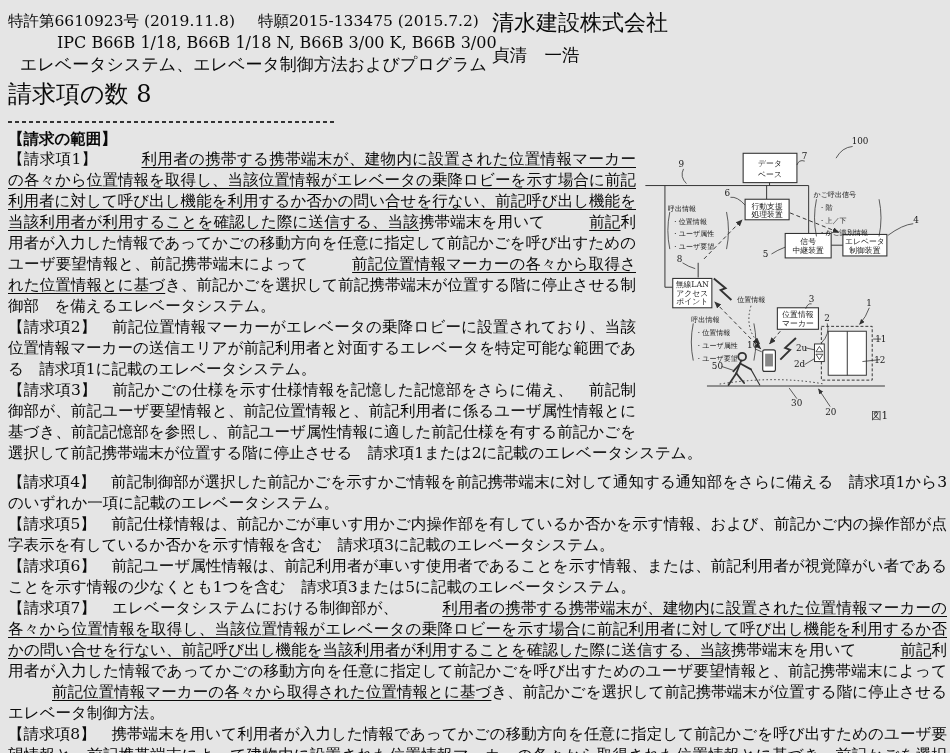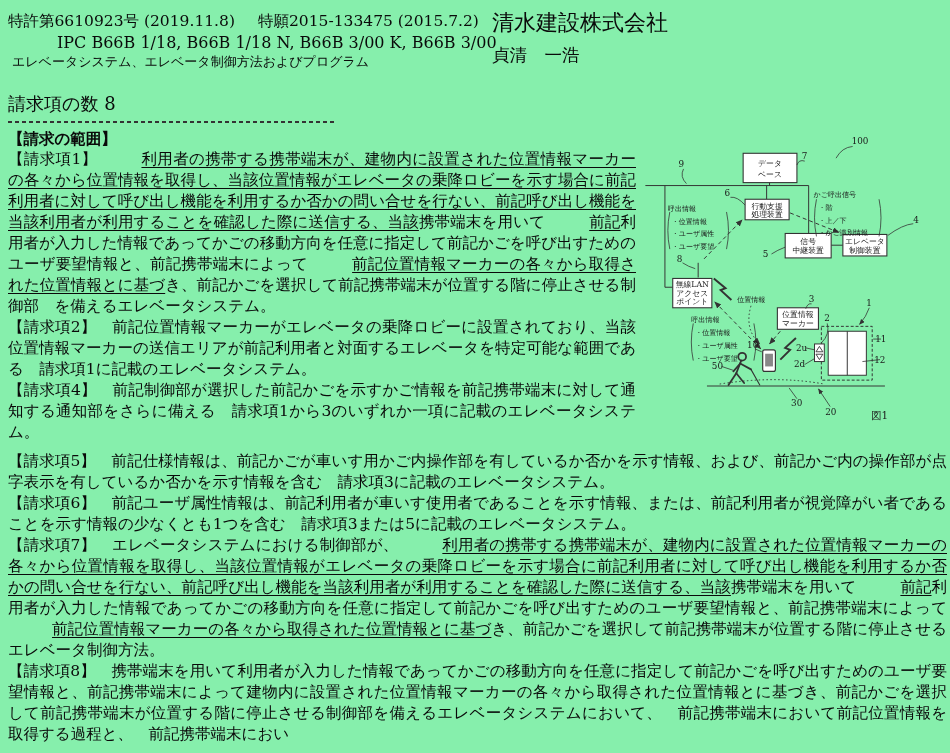--- a/index.html
+++ b/index.html
@@ -1,25 +1,25 @@
 <!DOCTYPE html>
 <html><head>
 <meta charset="utf-8">
 <style>
   html,body{margin:0;padding:0;background:#fff;}
-  .page{position:relative;width:950px;height:753px;background:#86efac;overflow:hidden;
+  .page{position:relative;width:950px;height:753px;background:#e5e5e5;overflow:hidden;
         font-family:"DejaVu Serif","Liberation Serif",serif;color:#0a0a0a;}
   .hdr span{position:absolute;white-space:nowrap;}
   .h-patent{left:8px;top:11px;font-size:15.5px;}
   .h-app{left:258px;top:11px;font-size:15.5px;}
   .h-assignee{left:492px;top:8px;font-size:22px;}
   .h-ipc{left:16px;top:33px;font-size:16px;margin-left:41px;}
   .h-inventor{left:492px;top:31px;font-size:17.5px;margin-top:12px;}
-  .h-title{left:12px;top:53px;font-size:13px;}
-  .h-count{left:8px;top:92px;font-size:18px;}
+  .h-title{left:20px;top:53px;font-size:17px;}
+  .h-count{left:8px;top:78px;font-size:24px;}
   .separator{position:absolute;left:8px;top:121px;width:326px;height:2px;
     background:repeating-linear-gradient(90deg,#333 0 4px,transparent 4px 7px);}
   .claims-area{position:absolute;left:8px;top:128px;width:939px;
     font-size:15.5px;line-height:21px;text-align:justify;}
   .fig-float{float:right;width:307px;height:308px;margin:-6px 0 6px 4px;}
   .claims-heading{margin:0;font-weight:bold;}
   p.claim{margin:0;}
   #claims p:nth-of-type(4){clear:right;padding-top:8px;}
   .u{text-decoration:underline;text-underline-offset:3px;text-decoration-thickness:1px;margin-left:44px;}
   svg{font-family:"DejaVu Serif","Liberation Serif",serif;}
@@ -200,20 +200,21 @@
           <text class="fref" x="186" y="300">20</text>
           <text x="233" y="304" font-size="10.5">図1</text>
         </g>
       </svg>
     </div>
 
     <div class="claims-heading">【請求の範囲】</div>
     <div id="claims">
         <p class="claim"><span>【請求項1】</span><span class="u">利用者の携帯する携帯端末が、建物内に設置された位置情報マーカーの各々から位置情報を取得し、当該位置情報がエレベータの乗降ロビーを示す場合に前記利用者に対して呼び出し機能を利用するか否かの問い合せを行ない、前記呼び出し機能を当該利用者が利用することを確認した際に送信する、当該</span><span>携帯端末を用いて</span><span class="u">前記</span><span>利用者が入力した情報であってかごの移動方向を任意に指定して前記かごを呼び出すためのユーザ要望情報と、前記携帯端末によって</span><span class="u">前記位置情報マーカーの各々から取得された位置情報とに基づ</span><span>き、前記かごを選択して前記携帯端末が位置する階に停止させる制御部　を備えるエレベータシステム。</span></p>
         <p class="claim"><span>【請求項2】　前記位置情報マーカーがエレベータの乗降ロビーに設置されており、当該位置情報マーカーの送信エリアが前記利用者と対面するエレベータを特定可能な範囲である　請求項1に記載のエレベータシステム。</span></p>
+        <p class="claim"><span>【請求項3】　前記かごの仕様を示す仕様情報を記憶した記憶部をさらに備え、　前記制御部が、前記ユーザ要望情報と、前記位置情報と、前記利用者に係るユーザ属性情報とに基づき、前記記憶部を参照し、前記ユーザ属性情報に適した前記仕様を有する前記かごを選択して前記携帯端末が位置する階に停止させる　請求項1または2に記載のエレベータシステム。</span></p>
         <p class="claim"><span>【請求項4】　前記制御部が選択した前記かごを示すかご情報を前記携帯端末に対して通知する通知部をさらに備える　請求項1から3のいずれか一項に記載のエレベータシステム。</span></p>
         <p class="claim"><span>【請求項5】　前記仕様情報は、前記かごが車いす用かご内操作部を有しているか否かを示す情報、および、前記かご内の操作部が点字表示を有しているか否かを示す情報を含む　請求項3に記載のエレベータシステム。</span></p>
         <p class="claim"><span>【請求項6】　前記ユーザ属性情報は、前記利用者が車いす使用者であることを示す情報、または、前記利用者が視覚障がい者であることを示す情報の少なくとも1つを含む　請求項3または5に記載のエレベータシステム。</span></p>
         <p class="claim"><span>【請求項7】　エレベータシステムにおける制御部が、</span><span class="u">利用者の携帯する携帯端末が、建物内に設置された位置情報マーカーの各々から位置情報を取得し、当該位置情報がエレベータの乗降ロビーを示す場合に前記利用者に対して呼び出し機能を利用するか否かの問い合せを行ない、前記呼び出し機能を当該利用者が利用することを確認した際に送信する、当該</span><span>携帯端末を用いて</span><span class="u">前記</span><span>利用者が入力した情報であってかごの移動方向を任意に指定して前記かごを呼び出すためのユーザ要望情報と、前記携帯端末によって</span><span class="u">前記位置情報マーカーの各々から取得された位置情報とに基づ</span><span>き、前記かごを選択して前記携帯端末が位置する階に停止させる　エレベータ制御方法。</span></p>
         <p class="claim"><span>【請求項8】　携帯端末を用いて利用者が入力した情報であってかごの移動方向を任意に指定して前記かごを呼び出すためのユーザ要望情報と、前記携帯端末によって建物内に設置された位置情報マーカーの各々から取得された位置情報とに基づき、前記かごを選択して前記携帯端末が位置する階に停止させる制御部を備えるエレベータシステムにおいて、　前記携帯端末において前記位置情報を取得する過程と、　前記携帯端末におい</span></p>
       </div>
   </div>
 
 </div>
 

